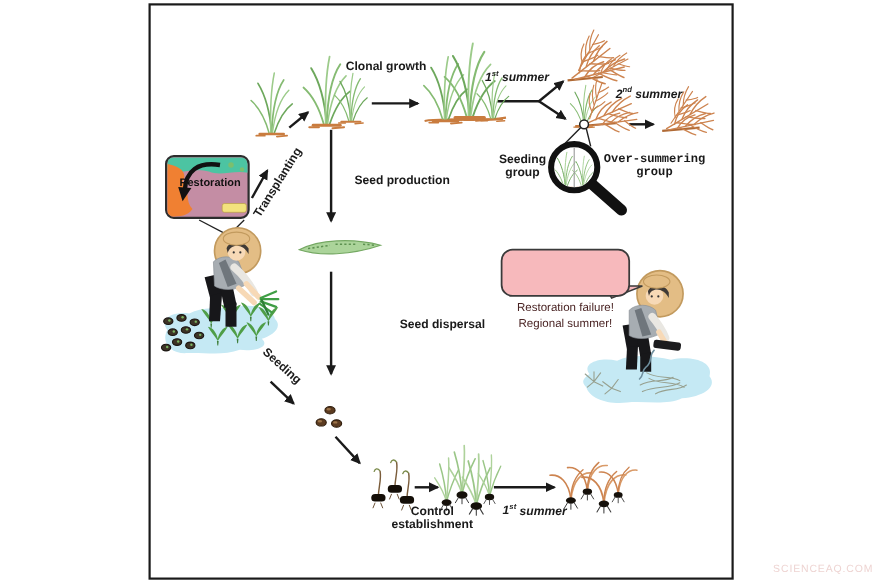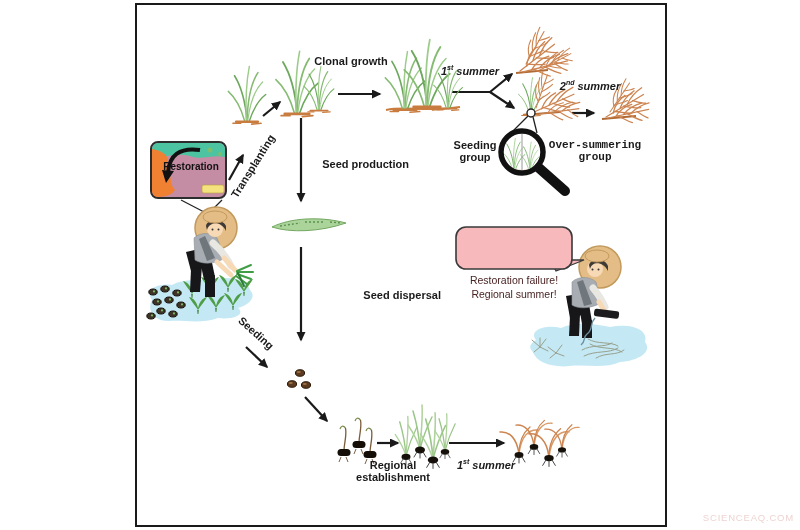--- a/index.html
+++ b/index.html
@@ -316,21 +316,21 @@
   <div class="lbl rot-transplant" style="left:205px;top:160px;width:96px;">Transplanting</div>
 
   <div class="lbl left" style="left:309px;top:158px;width:100px;">Seed production</div>
 
   <div class="lbl left" style="left:311px;top:289px;width:100px;margin-left:30px;">Seed dispersal</div>
 
   <div class="lbl rot-seeding" style="left:228px;top:327px;width:56px;">Seeding</div>
 
 
   <div class="lbl two-line" style="left:342px;top:459px;width:102px;">
-    <div>Regional</div>
+    <div>Control</div>
     <div>establishment</div>
   </div>
 
   <div class="lbl ital" style="left:448px;top:456px;width:76px;"><span>1</span><sup class="ord">st</sup><span class="word">summer</span></div>
 
   <div id="bubble-text">
     <div>Restoration failure!</div>
     <div>Regional summer!</div>
   </div>
 

